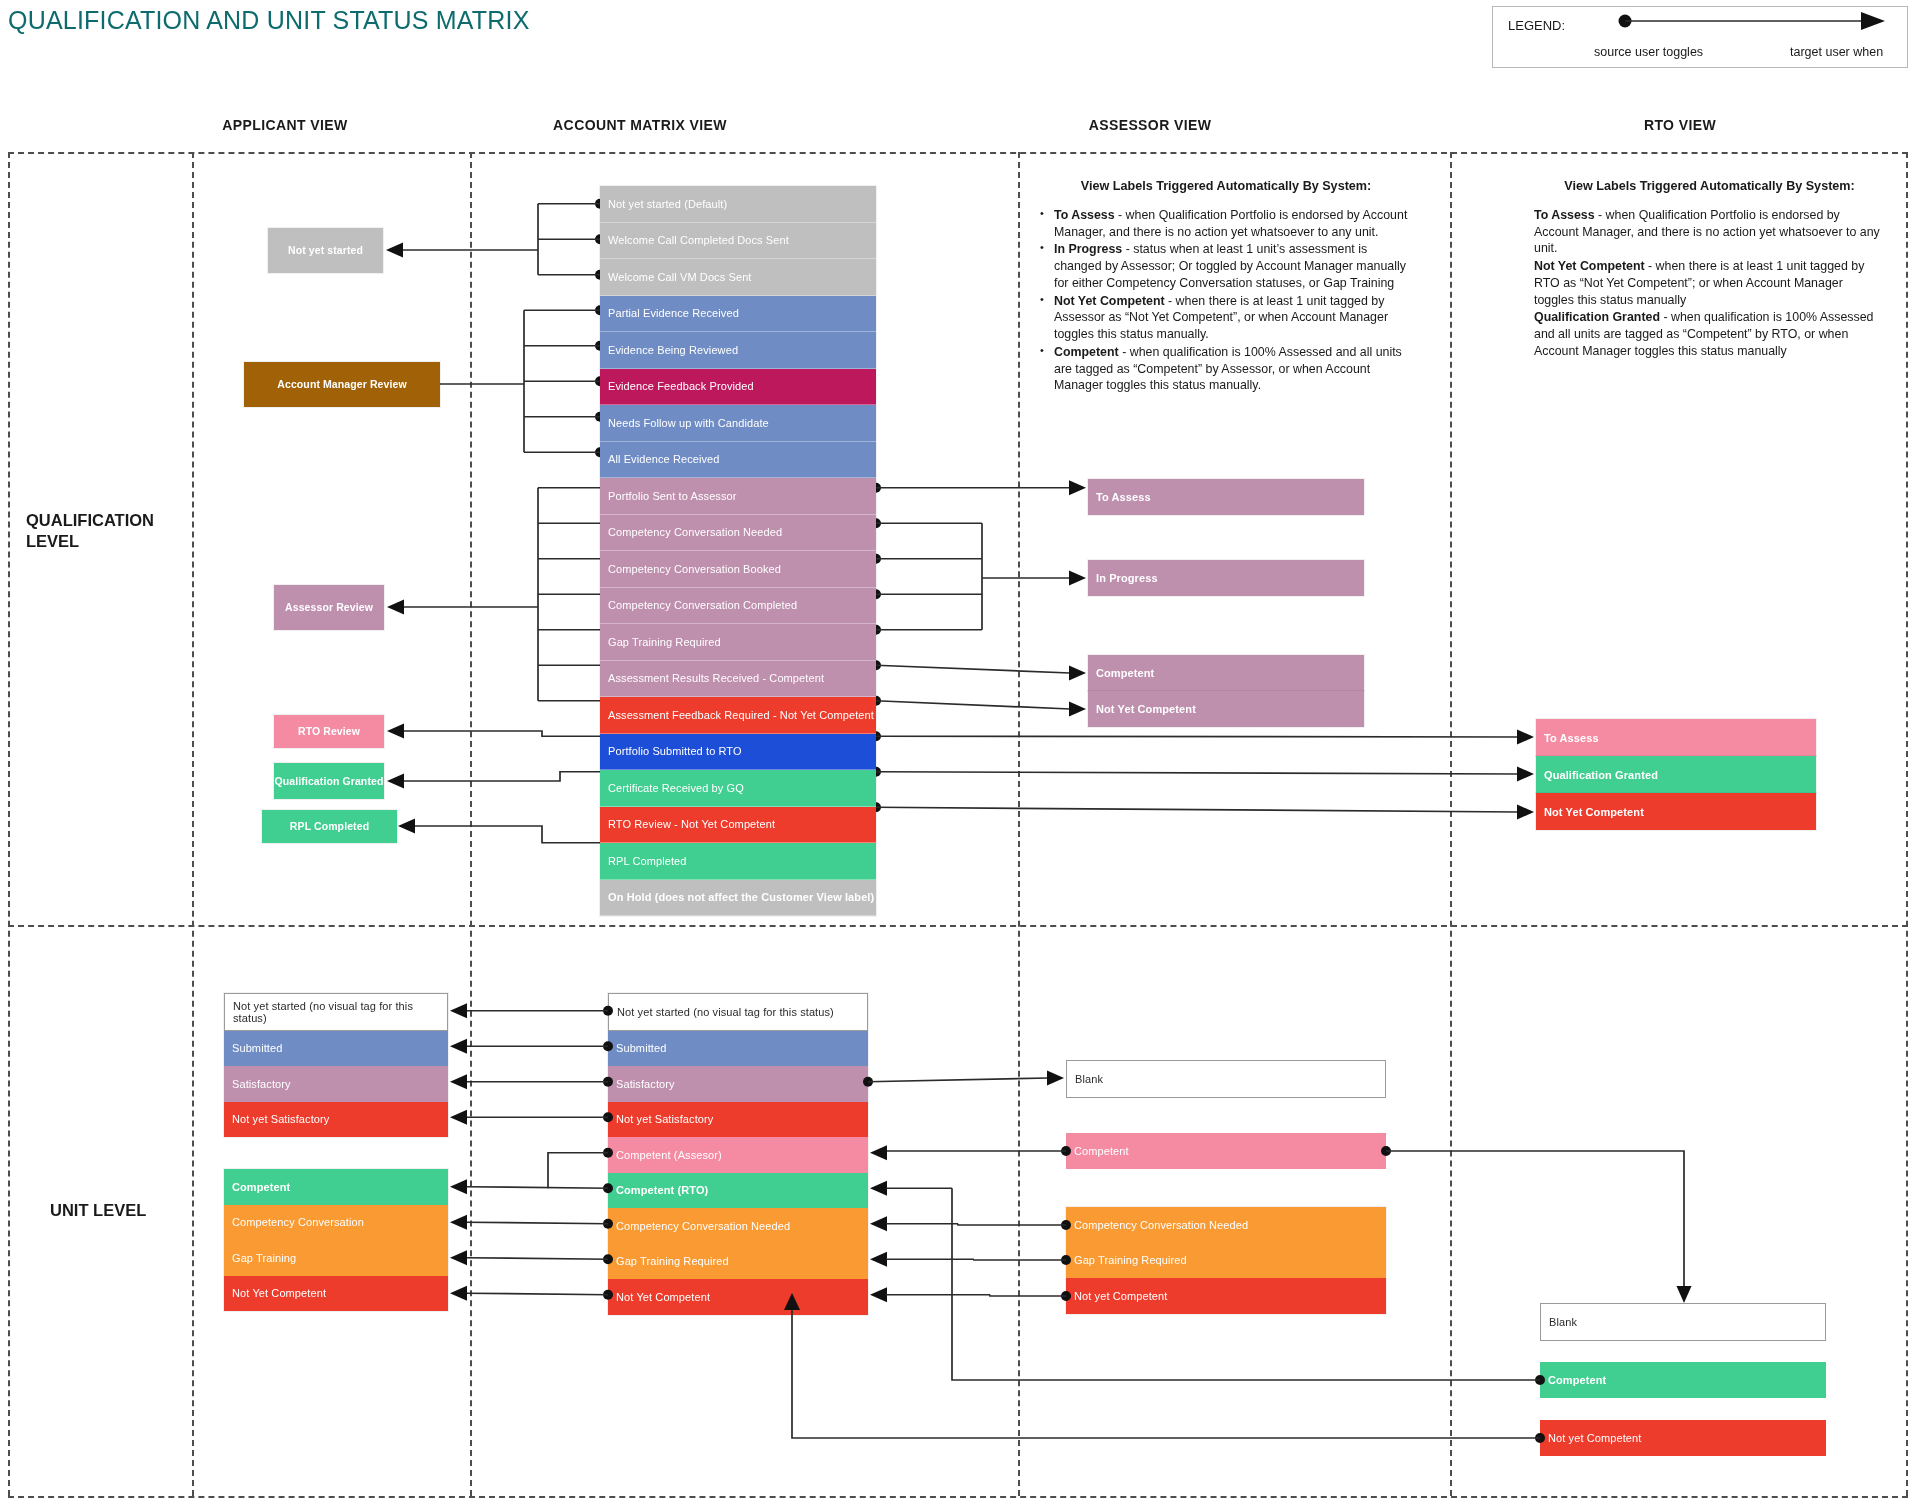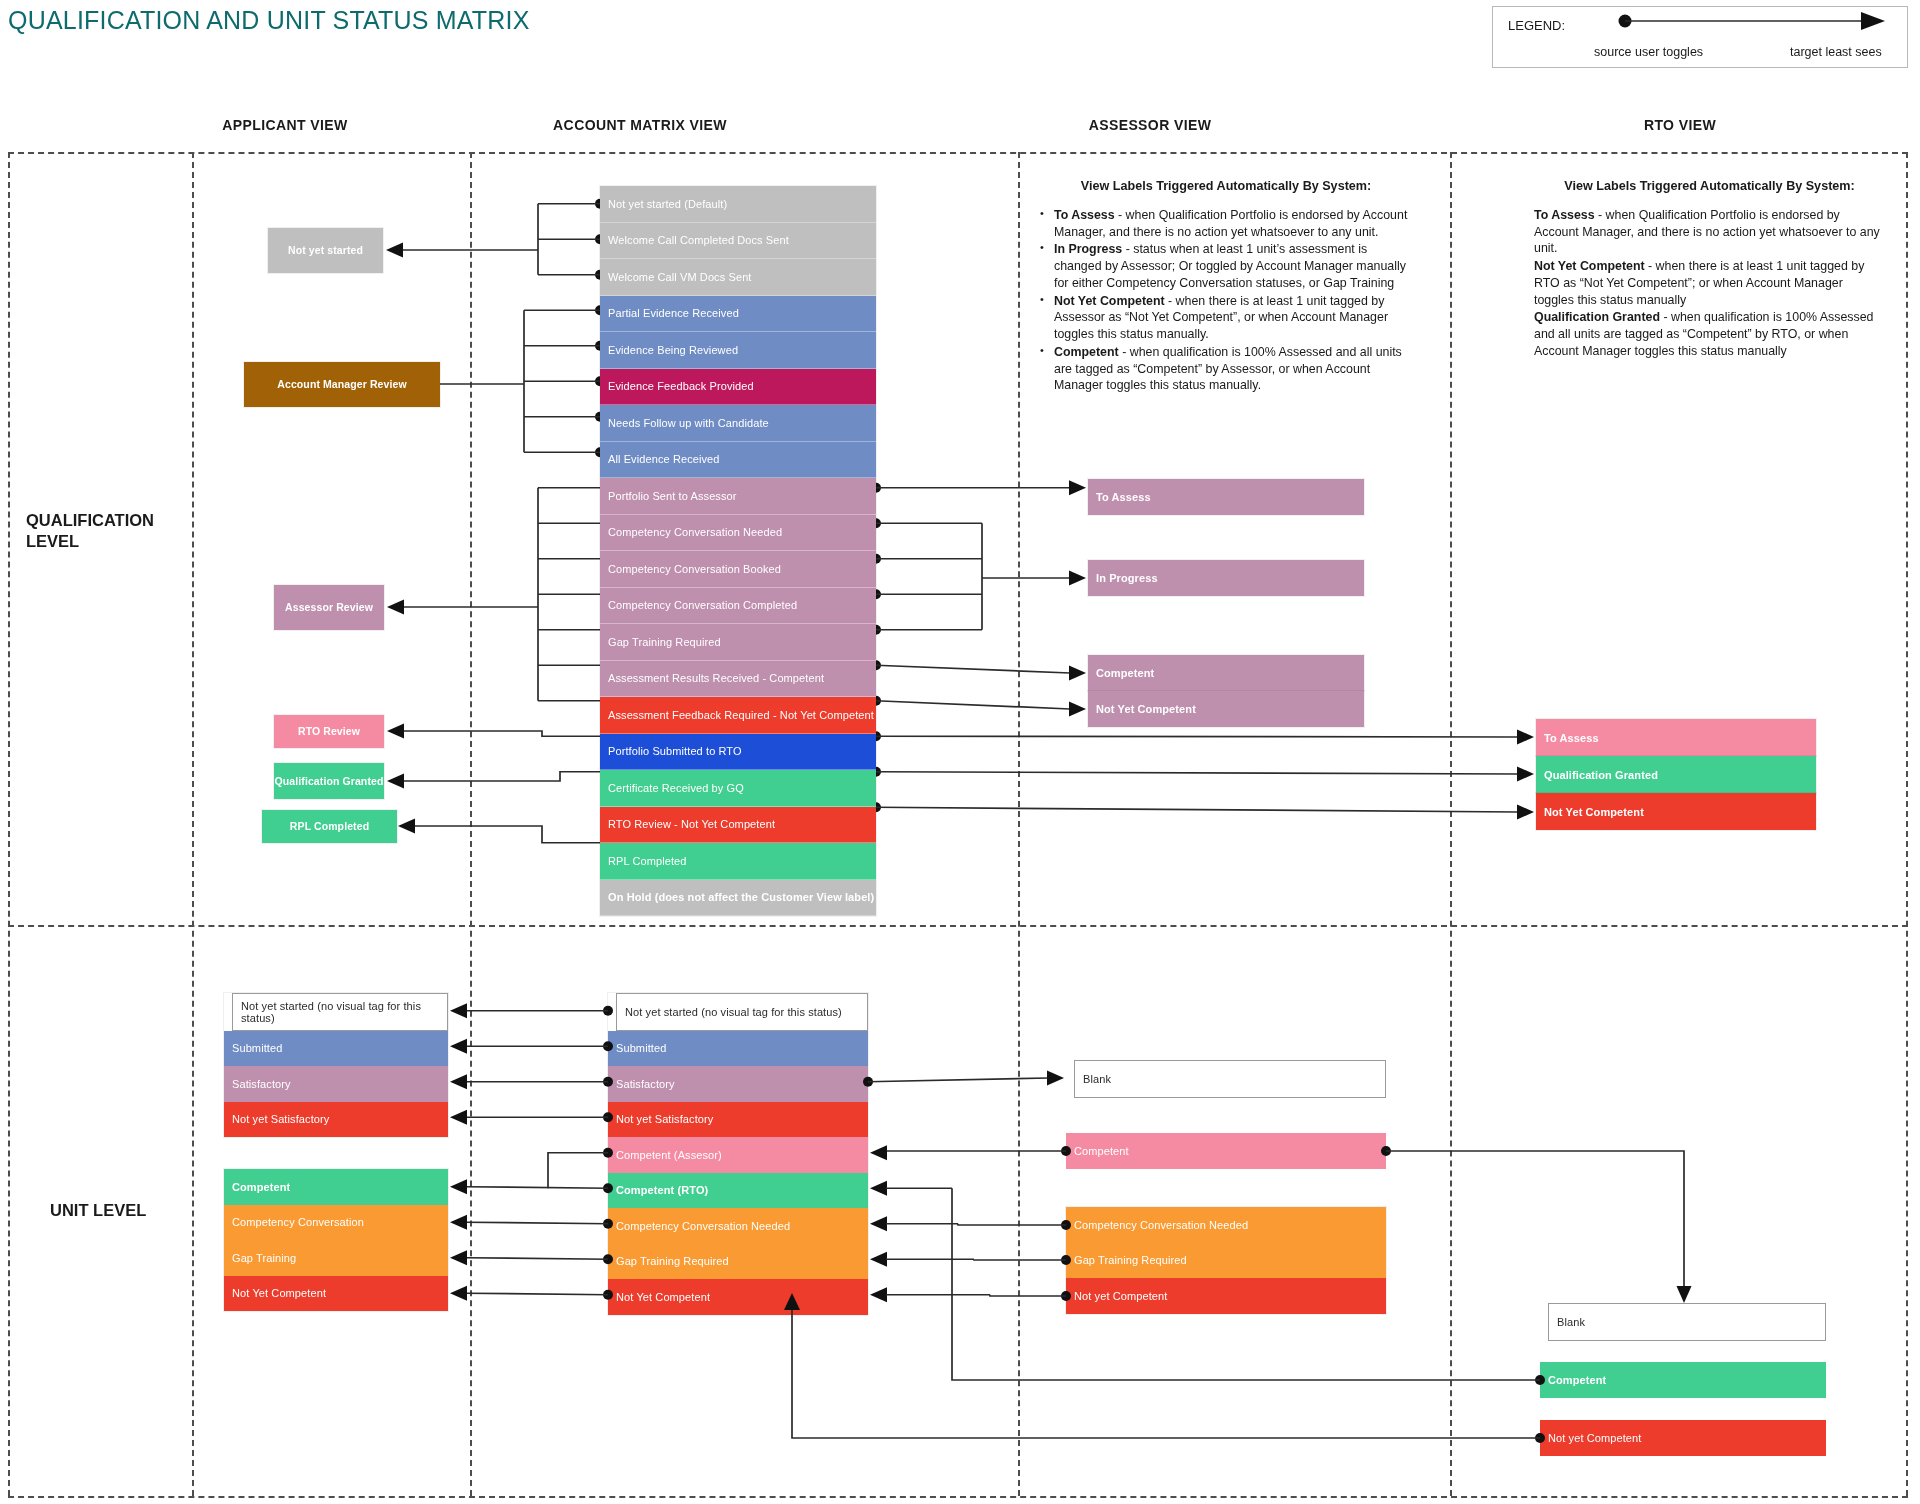--- a/index.html
+++ b/index.html
@@ -19,21 +19,21 @@
   
   .vdash{border-left:2px dashed #4d4d4d;width:0;}
   .hdash{border-top:2px dashed #4d4d4d;height:0;}
 
   .rowlabel{font-size:16.5px;font-weight:bold;line-height:1.28;}
 
   
   .chip{font-size:11px;color:#ffffff;display:flex;align-items:center;
         padding-left:8px;letter-spacing:.1px;}
   .chip.ctr{justify-content:center;padding-left:0;text-align:center;font-weight:bold;font-size:10.5px;line-height:1.15;}
-  .chip.dark{color:#2b2b2b;margin-left:8px;}
+  .chip.dark{color:#2b2b2b;}
   .chip.bold{font-weight:bold;}
   .stack{box-shadow:0 0 0 1px rgba(0,0,0,.06);}
 
   .notes{font-size:12.4px;line-height:1.35;color:#1a1a1a;}
   .notes .hd{font-weight:bold;text-align:center;display:block;margin-bottom:11px;font-size:12.6px;}
   .notes ul{margin:12px;padding:0;list-style:none;}
   .notes li{position:relative;padding-left:16px;margin-bottom:1px;}
   .notes li:before{content:"\2022";position:absolute;left:2px;top:-1px;font-size:11px;}
   .notes b{font-weight:bold;}
   .notes.plain li{padding-left:0;}
@@ -50,21 +50,21 @@
 
 <div class="abs" id="legend-box">
   <svg width="416" height="62">
     <circle cx="132" cy="14" r="6.5" class="dotm"></circle>
     <line x1="132" y1="14" x2="372" y2="14" class="ln" stroke-width="2"></line>
     <polygon points="392,14 368,5 368,23" fill="#111"></polygon>
   </svg>
 </div>
 <div class="abs" id="legend-label">LEGEND:</div>
 <div class="abs" id="legend-src">source user toggles</div>
-<div class="abs" id="legend-tgt">target least sees</div>
+<div class="abs" id="legend-tgt">target user when</div>
 
 <div class="abs colhead" style="left:190px;top:117px;width:190px;">APPLICANT VIEW</div>
 <div class="abs colhead" style="left:505px;top:117px;width:270px;">ACCOUNT MATRIX VIEW</div>
 <div class="abs colhead" style="left:1050px;top:117px;width:200px;">ASSESSOR VIEW</div>
 <div class="abs colhead" style="left:1580px;top:117px;width:200px;">RTO VIEW</div>
 
 <div class="abs hdash" style="left:8px;  top:152px;  width:1900px;"></div>
 <div class="abs hdash" style="left:8px;  top:925px;  width:1900px;"></div>
 <div class="abs hdash" style="left:8px;  top:1496px; width:1900px;"></div>
 <div class="abs vdash" style="left:8px;   top:152px; height:1344px;"></div>

